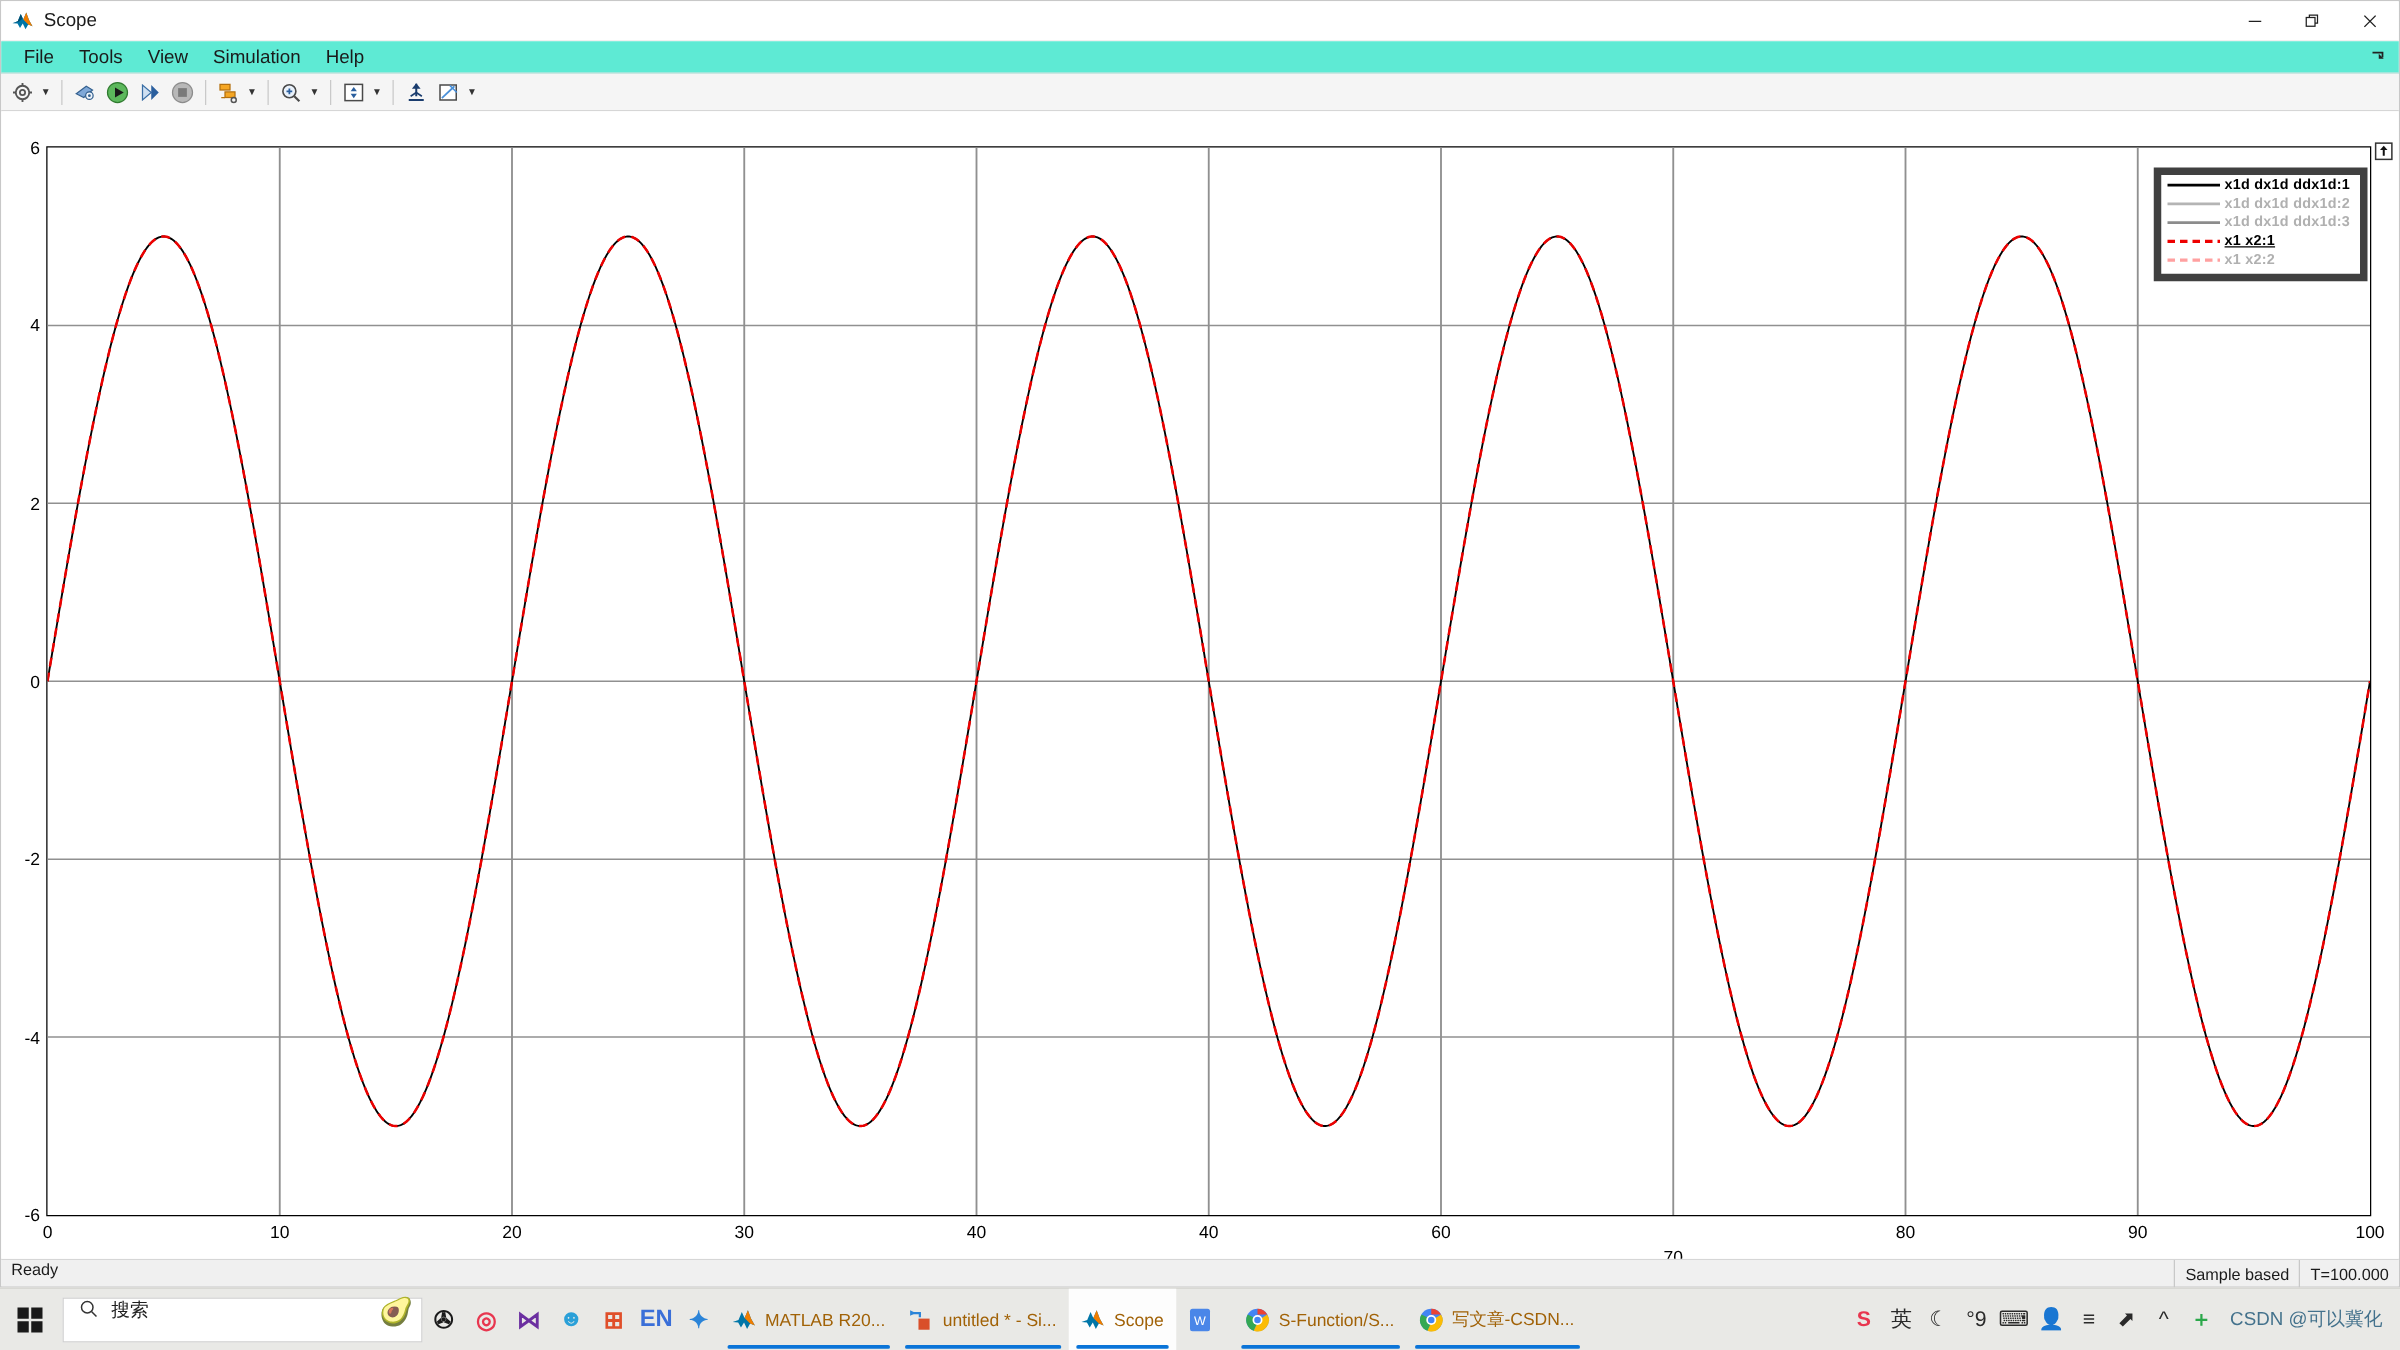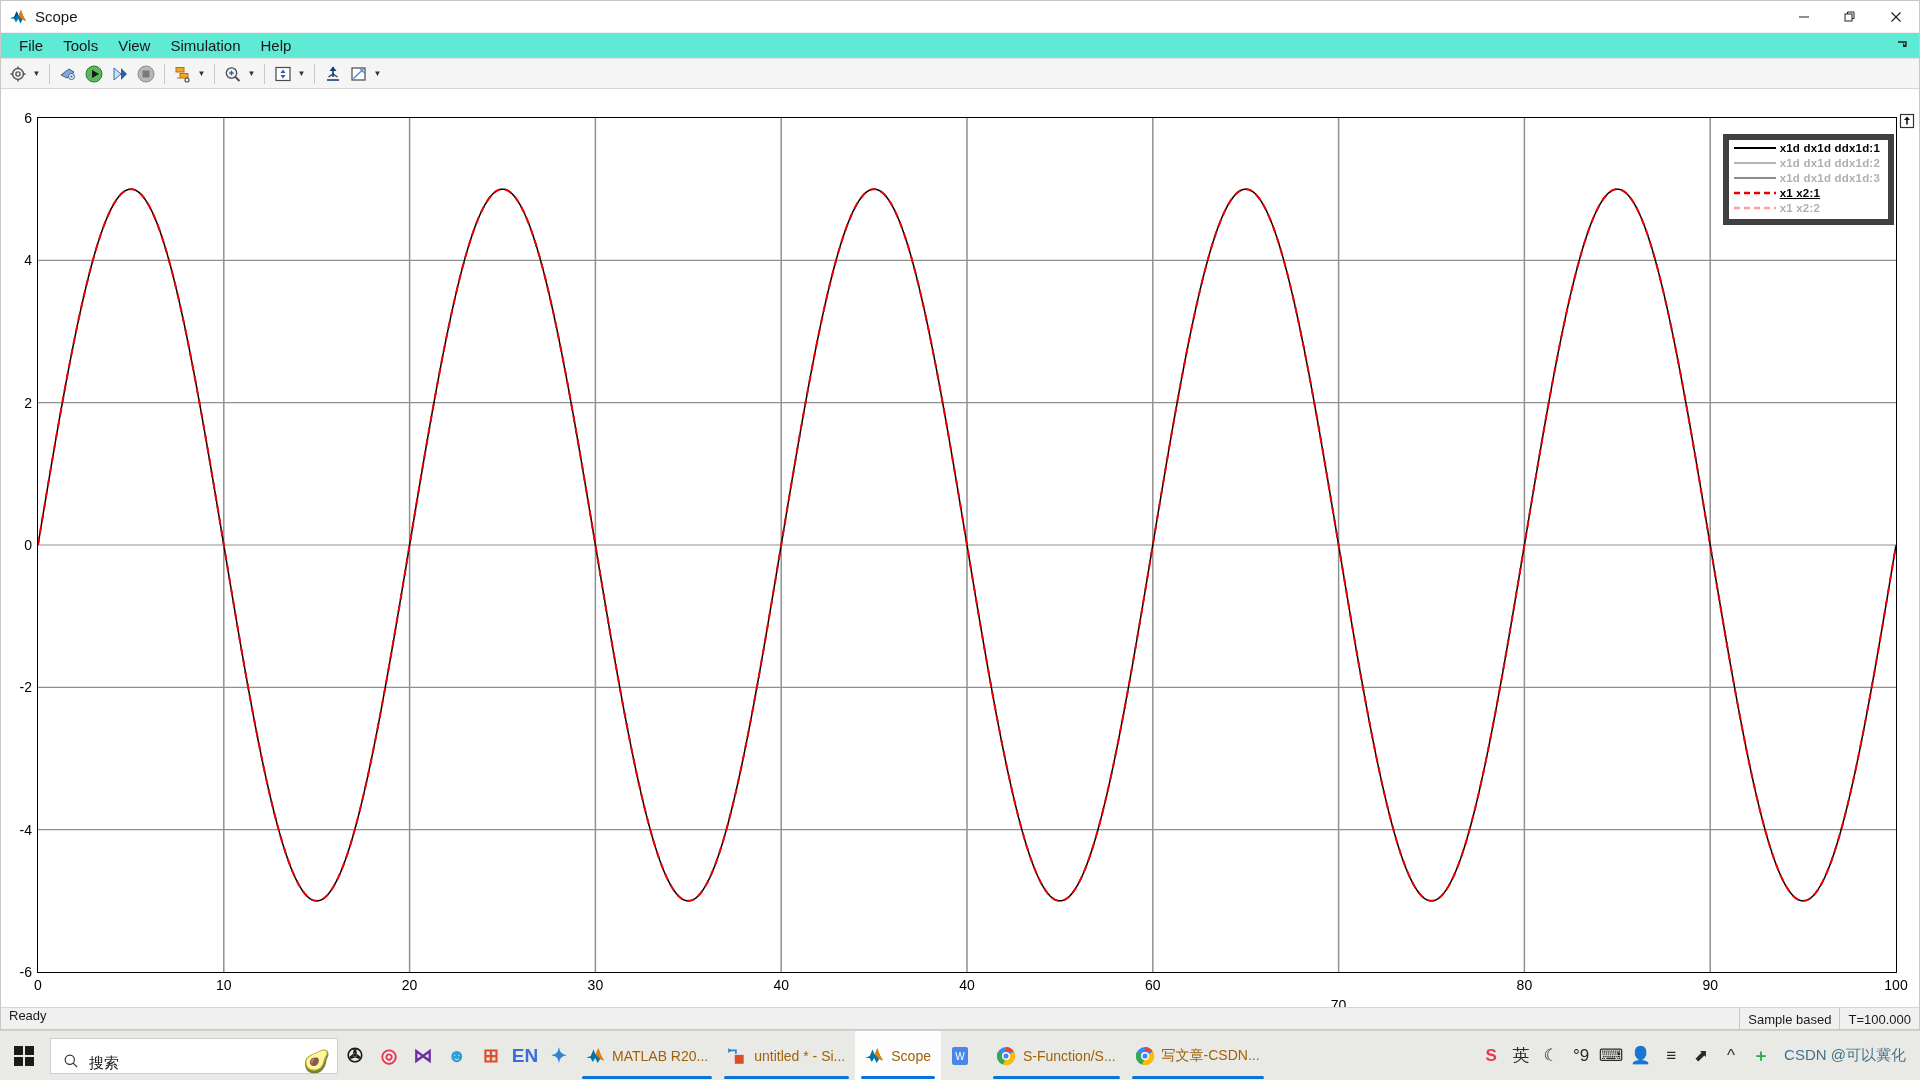--- a/index.html
+++ b/index.html
@@ -211,21 +211,21 @@
   }
   #start-button {
     width: 48px; height: 50px;
     display: flex; align-items: center; justify-content: center;
     flex: 0 0 auto;
   }
   #search-box {
     width: 288px; height: 36px;
     background: #ffffff;
     border: 1px solid #cfcfcf;
-    display: flex; align-items: flex-end;
+    display: flex; align-items: flex-start;
     margin-left: 2px;
     position: relative;
     flex: 0 0 auto;
   }
   #search-icon { margin: 0 10px 0 12px; flex: 0 0 auto; }
   #search-placeholder { font-size: 15px; color: #202020; flex: 1 1 auto; }
   #search-avocado { margin-right: 6px; font-size: 22px; line-height: 1; }
 
   .tray-app {
     width: 34px; height: 50px;

